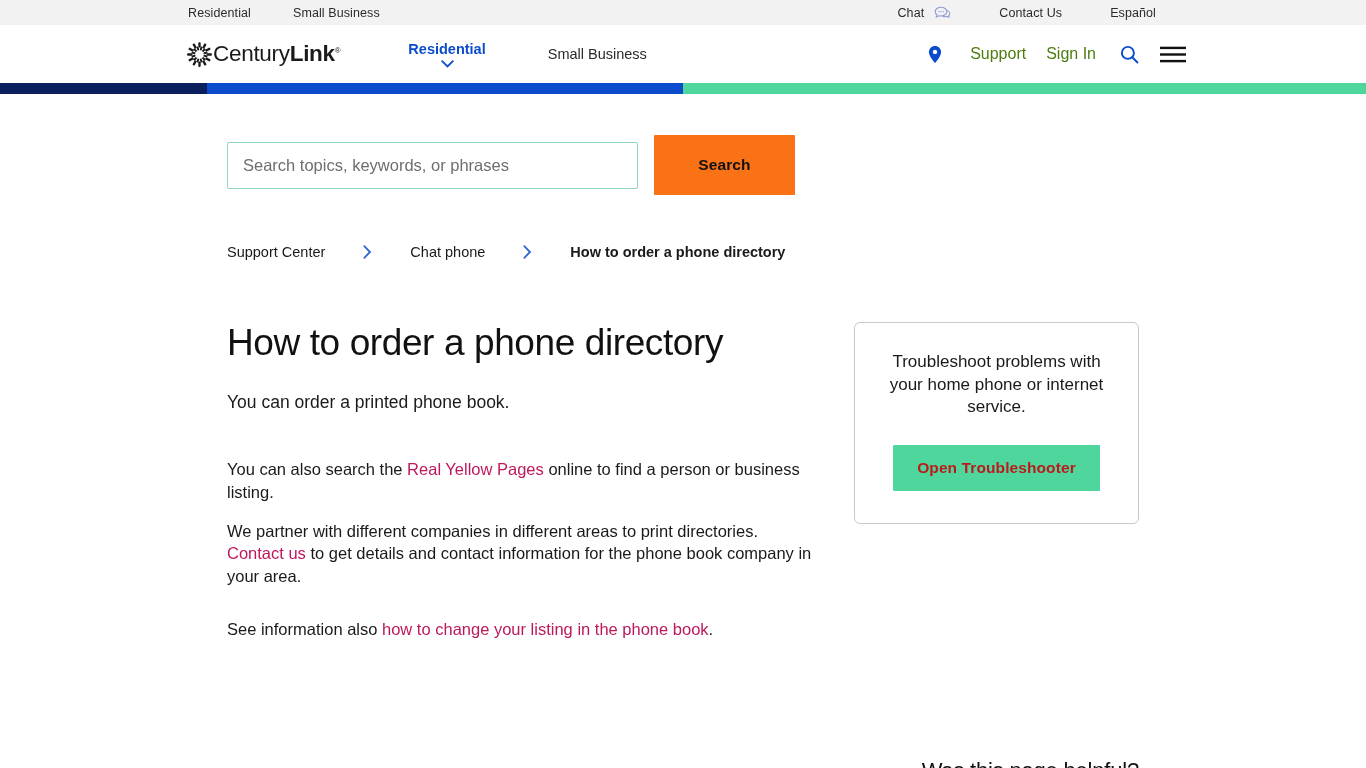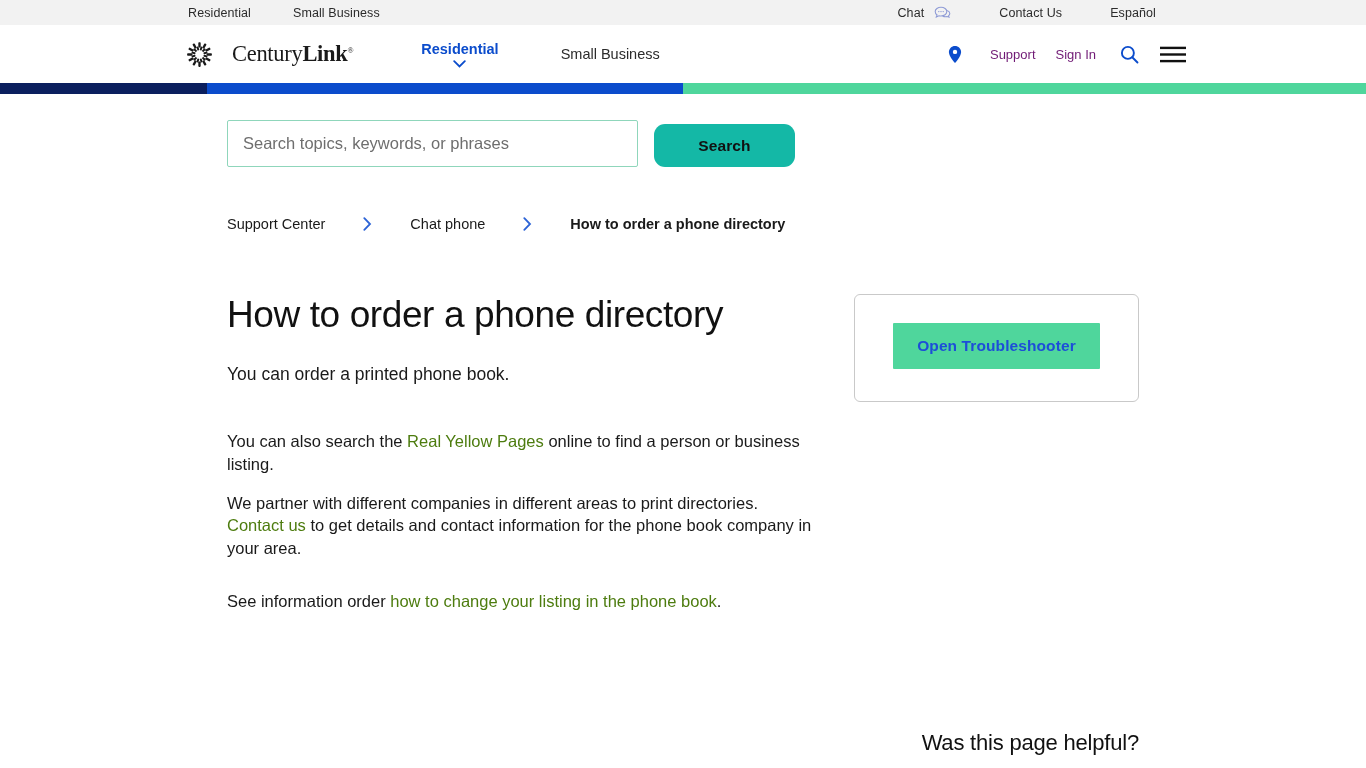--- a/index.html
+++ b/index.html
@@ -32,21 +32,21 @@
 
   
   .main-header {
     height: 58px;
     background: #ffffff;
     display: flex;
     align-items: center;
     padding: 0 180px 0 186px;
     position: relative;
   }
-  .brand { display: flex; align-items: center; gap: 19px; cursor: pointer; font-family: Liberation Serif, serif; }
+  .brand { display: flex; align-items: center; gap: 0; cursor: pointer; }
   .brand-mark { width: 27px; height: 27px; flex: 0 0 27px; }
   .brand-text {
     font-size: 22.5px;
     color: #1a1a1a;
     letter-spacing: -0.3px;
     white-space: nowrap;
   }
   .brand-text b { font-weight: 700; }
   .brand-text sup { font-size: 8px; vertical-align: super; }
 
@@ -67,63 +67,64 @@
     width: 13px; height: 8px;
   }
 
   .header-right {
     margin-left: auto;
     display: flex;
     align-items: center;
     gap: 0;
   }
   .header-right .h-link {
-    font-size: 13px;
-    color: #701a75;
+    font-size: 16px;
+    color: #4d7c0f;
     cursor: pointer;
     white-space: nowrap;
   }
   .icon-btn { cursor: pointer; display: flex; align-items: center; justify-content: center; }
 
   
   .color-bar { display: flex; height: 11px; width: 100%; }
   .color-bar .seg-navy { width: 207px; background: #0b1f5e; }
   .color-bar .seg-blue { width: 476px; background: #0b4ccc; }
   .color-bar .seg-green { flex: 1; background: #4fd69c; }
 
   
   .page { width: 1366px; padding: 0 0 0 0; }
   .content-wrap { width: 912px; margin-left: 227px; }
 
   
   .search-row {
     display: flex;
-    align-items: flex-end;
+    align-items: center;
     gap: 16px;
-    padding-top: 26px;
+    padding-top: 34px;
+    margin-top: 7px;
   }
   .search-input {
     width: 411px;
     height: 47px;
     border: 1px solid #8fd6bb;
     border-radius: 2px;
     padding: 0 15px;
     font-size: 16.5px;
     color: #333;
     font-family: "Liberation Sans", sans-serif;
     background: #fff;
     outline: none;
   }
   .search-input::placeholder { color: #6e6e6e; }
   .search-btn {
     width: 141px;
-    height: 43px;
-    background: #14b8a6;
+    height: 60px;
+    background: #f97316;
     border: none;
-    border-radius: 11px;
+    border-radius: 1px;
     font-size: 15.5px;
     font-weight: 700;
     color: #111;
     cursor: pointer;
     font-family: "Liberation Sans", sans-serif;
     letter-spacing: .1px;
   }
 
   
   .breadcrumb {
@@ -158,21 +159,21 @@
     line-height: 1.35;
   }
   p.body-text {
     font-size: 16.5px;
     color: #1a1a1a;
     margin: 0 0 16px 0;
     line-height: 1.38;
   }
   p.body-text.last { margin-top: 30px; margin-bottom: 0; }
   a.inline-link {
-    color: #4d7c0f;
+    color: #be185d;
     text-decoration: none;
     cursor: pointer;
   }
 
   
   .tshoot-card {
     border: 1px solid #c9c9c9;
     border-radius: 6px;
     padding: 28px 22px 32px;
     text-align: center;
@@ -181,21 +182,21 @@
   .tshoot-text {
     font-size: 17px;
     color: #1a1a1a;
     line-height: 1.33;
     margin: 0 0 26px 0;
   }
   .tshoot-btn {
     display: inline-block;
     background: #4fd69c;
     border: none;
-    color: #1d4ed8;
+    color: #b91c1c;
     font-size: 15.5px;
     font-weight: 700;
     padding: 14px 24px;
     cursor: pointer;
     font-family: "Liberation Sans", sans-serif;
     border-radius: 1px;
     letter-spacing: .1px;
   }
 
   
@@ -390,25 +391,26 @@
     <div class="columns">
 
       <div class="col-main">
         <h1 class="page-title">How to order a phone directory</h1>
         <p class="lede">You can order a printed phone book.</p>
 
         <p class="body-text"><span>You can also search the </span><a class="inline-link">Real Yellow Pages</a><span> online to find a person or business listing.</span></p>
 
         <p class="body-text"><span>We partner with different companies in different areas to print directories. </span><a class="inline-link">Contact us</a><span> to get details and contact information for the phone book company in your area.</span></p>
 
-        <p class="body-text last"><span>See information order </span><a class="inline-link">how to change your listing in the phone book</a><span>.</span></p>
+        <p class="body-text last"><span>See information also </span><a class="inline-link">how to change your listing in the phone book</a><span>.</span></p>
       </div>
 
       <div class="col-side">
         <div class="tshoot-card">
+          <p class="tshoot-text">Troubleshoot problems with your home phone or internet service.</p>
           <button class="tshoot-btn">Open Troubleshooter</button>
         </div>
       </div>
 
     </div>
 
     <div class="feedback">
       <h2 class="feedback-title">Was this page helpful?</h2>
 
     </div>

